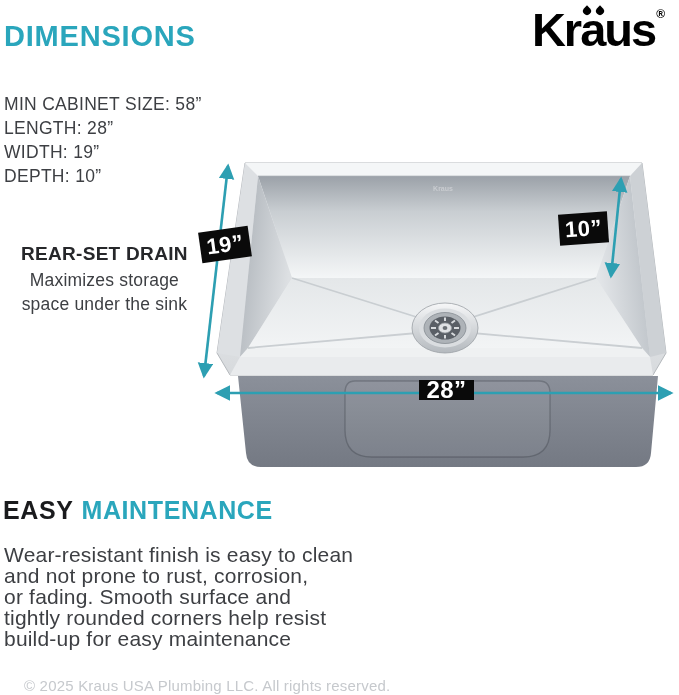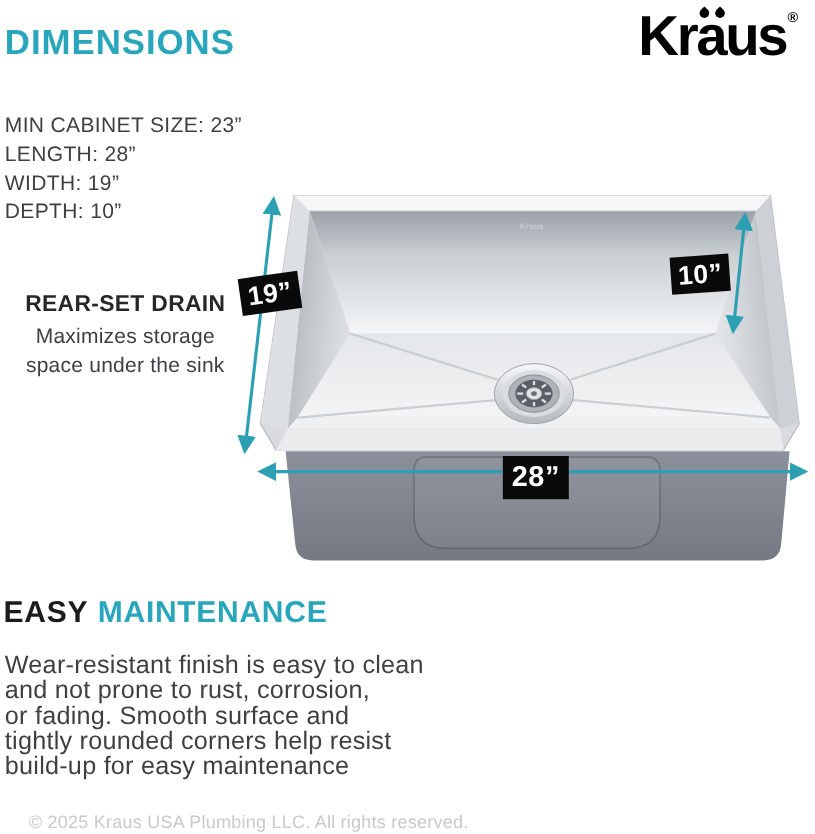--- a/index.html
+++ b/index.html
@@ -66,36 +66,36 @@
   .diagram { position:absolute; left:190px; top:150px; width:489px; height:330px; }
   .diagram svg { position:absolute; left:0; top:0; }
 
   .dim-label {
     position:absolute; background:#0a0a0a; color:#fff;
     font-weight:bold; display:flex; align-items:center; justify-content:center;
     letter-spacing:0.5px;
   }
   .dim-19 { left:10px;  top:79px;  width:50px; height:31px; font-size:22px; transform:rotate(-8deg); }
   .dim-10 { left:369px; top:63px;  width:49px; height:31px; font-size:22px; transform:rotate(-4deg); }
-  .dim-28 { left:229px; top:230px; width:55px; height:36px; font-size:24px; }
+  .dim-28 { left:229px; top:230px; width:55px; height:20px; font-size:24px; }
 </style>
 </head>
 <body>
 
 <div class="page-title">DIMENSIONS</div>
 
 <div class="logo">
   <span>Kr</span>
     <span class="a-wrap"><span class="drop d1"></span><span class="drop d2"></span><span>a</span></span>
     <span>us</span>
     <span class="reg">®</span>
 </div>
 
 <div class="specs">
-  <div>MIN CABINET SIZE: 23”</div>
+  <div>MIN CABINET SIZE: 58”</div>
   <div>LENGTH: 28”</div>
   <div>WIDTH: 19”</div>
   <div>DEPTH: 10”</div>
 </div>
 
 <div class="rear-drain">
   <div class="rd-title">REAR-SET DRAIN</div>
   <div class="rd-body">Maximizes storage
 space under the sink</div>
 </div>

